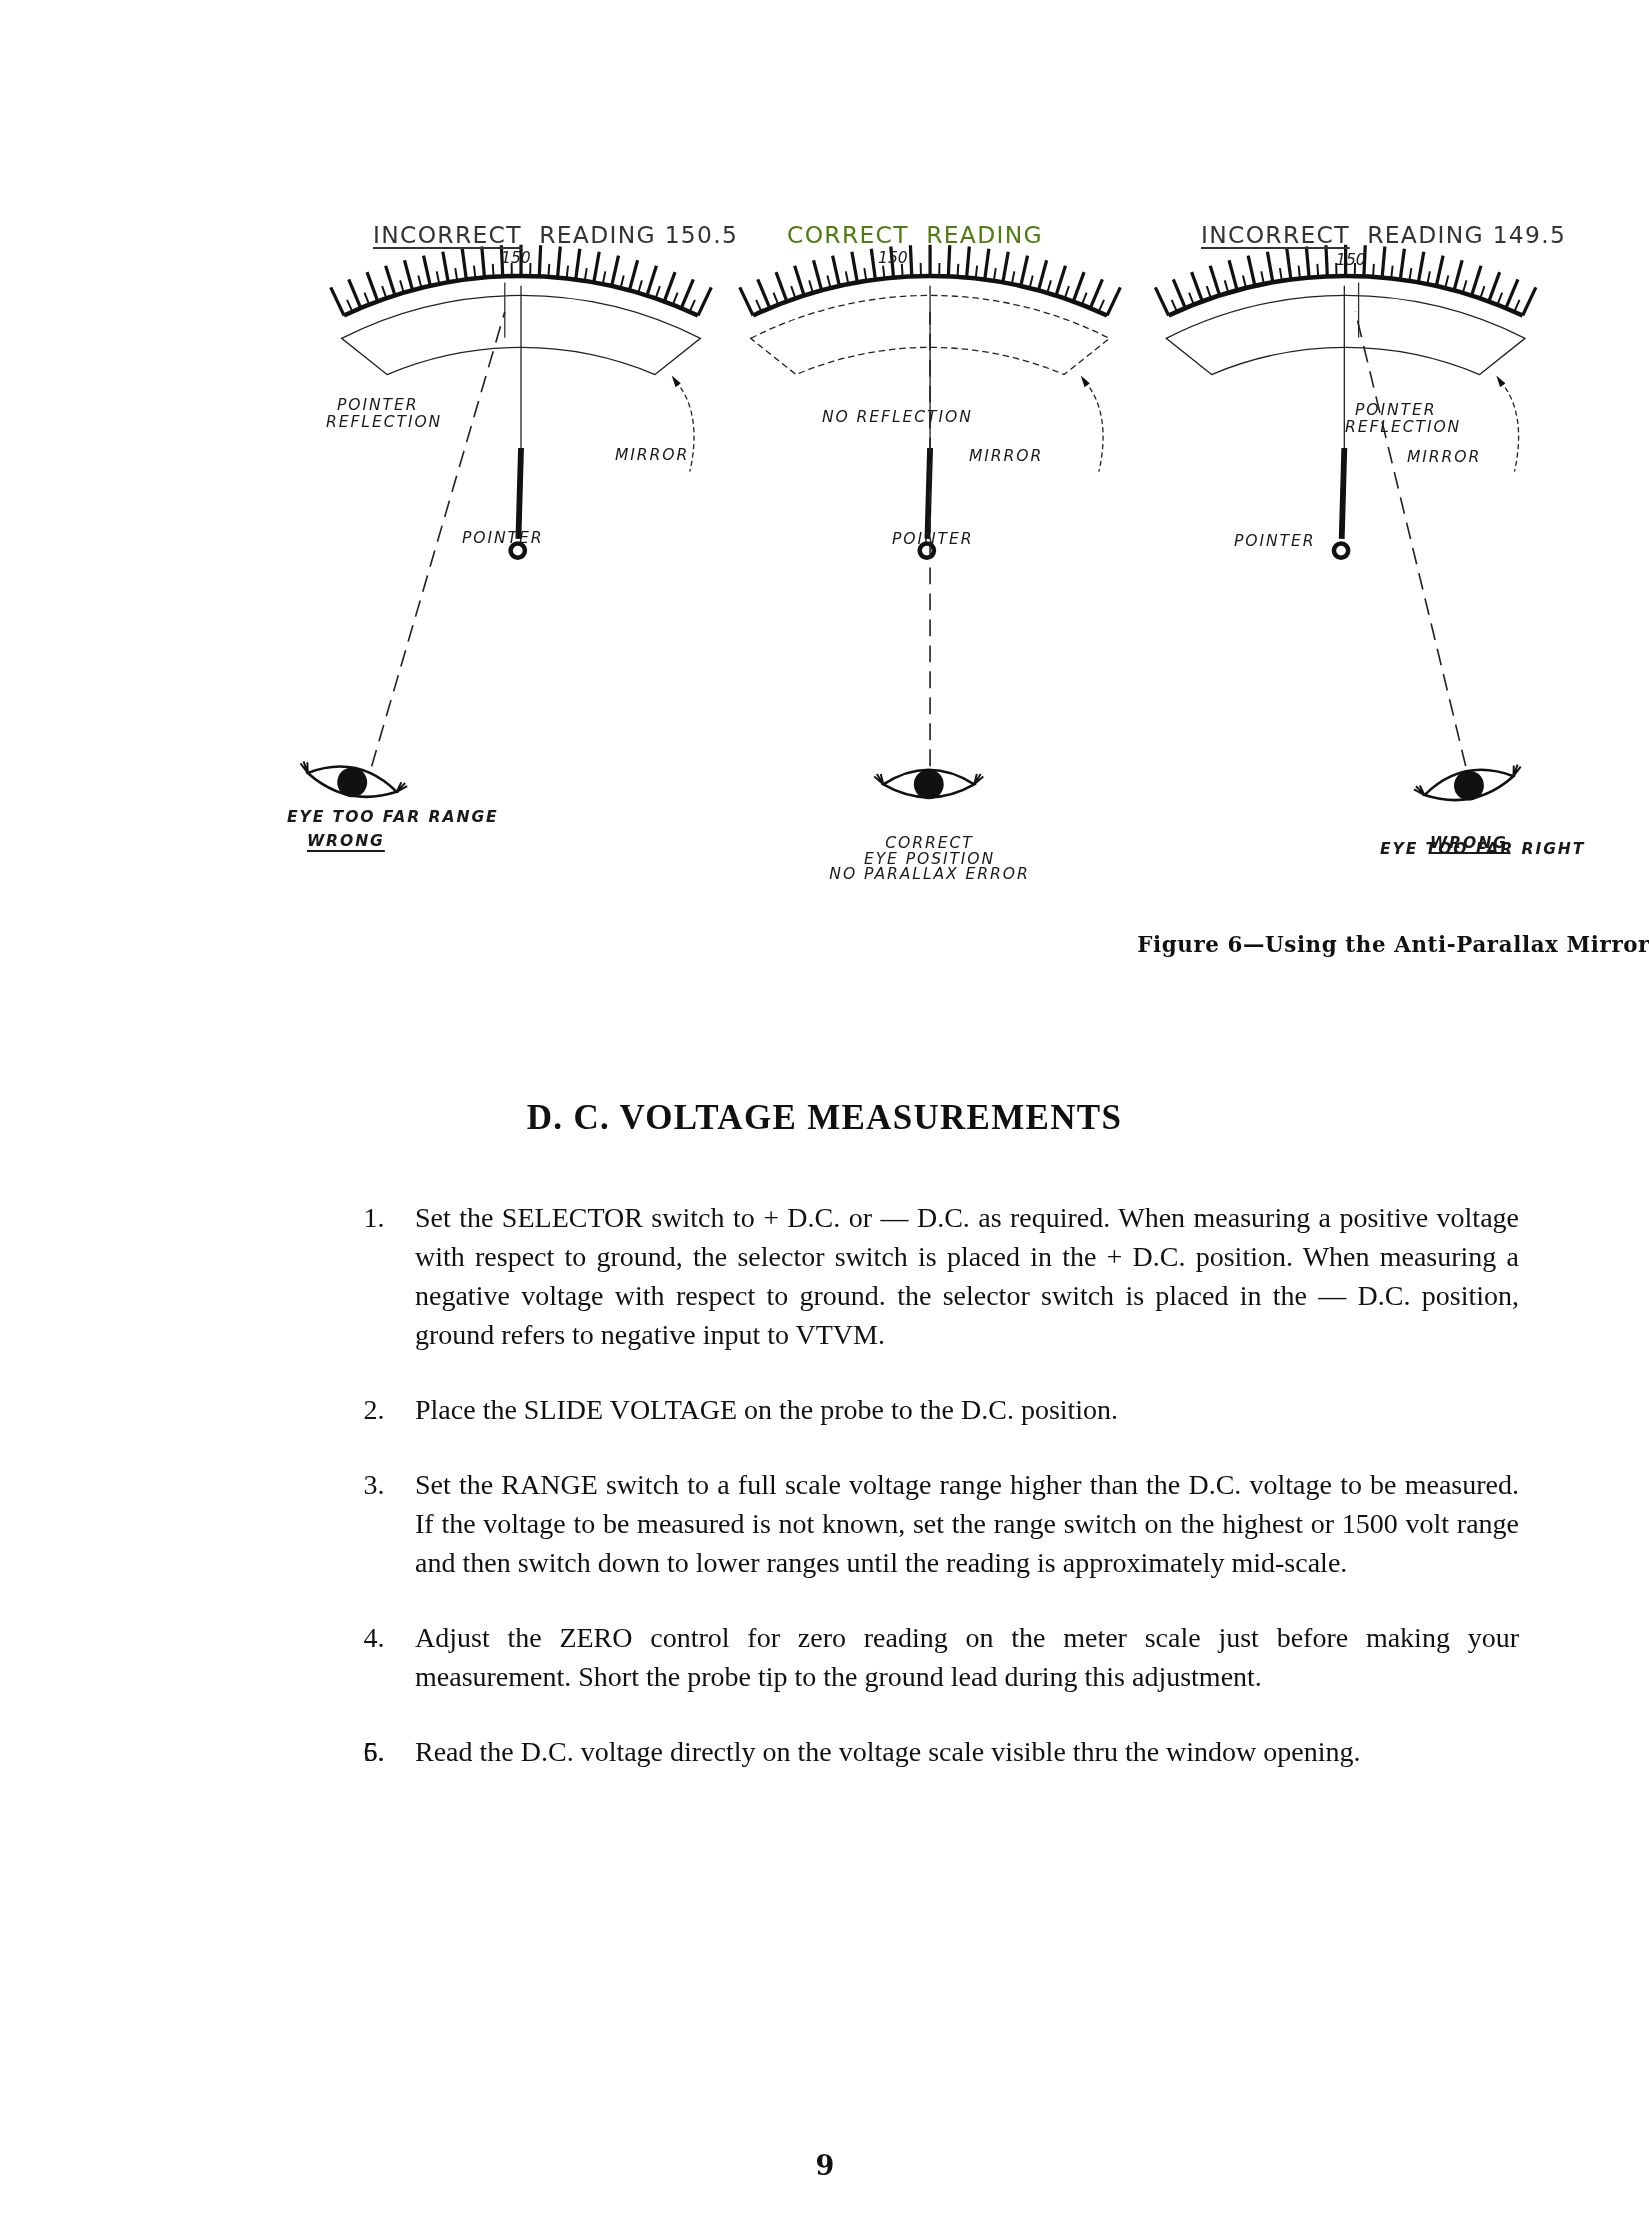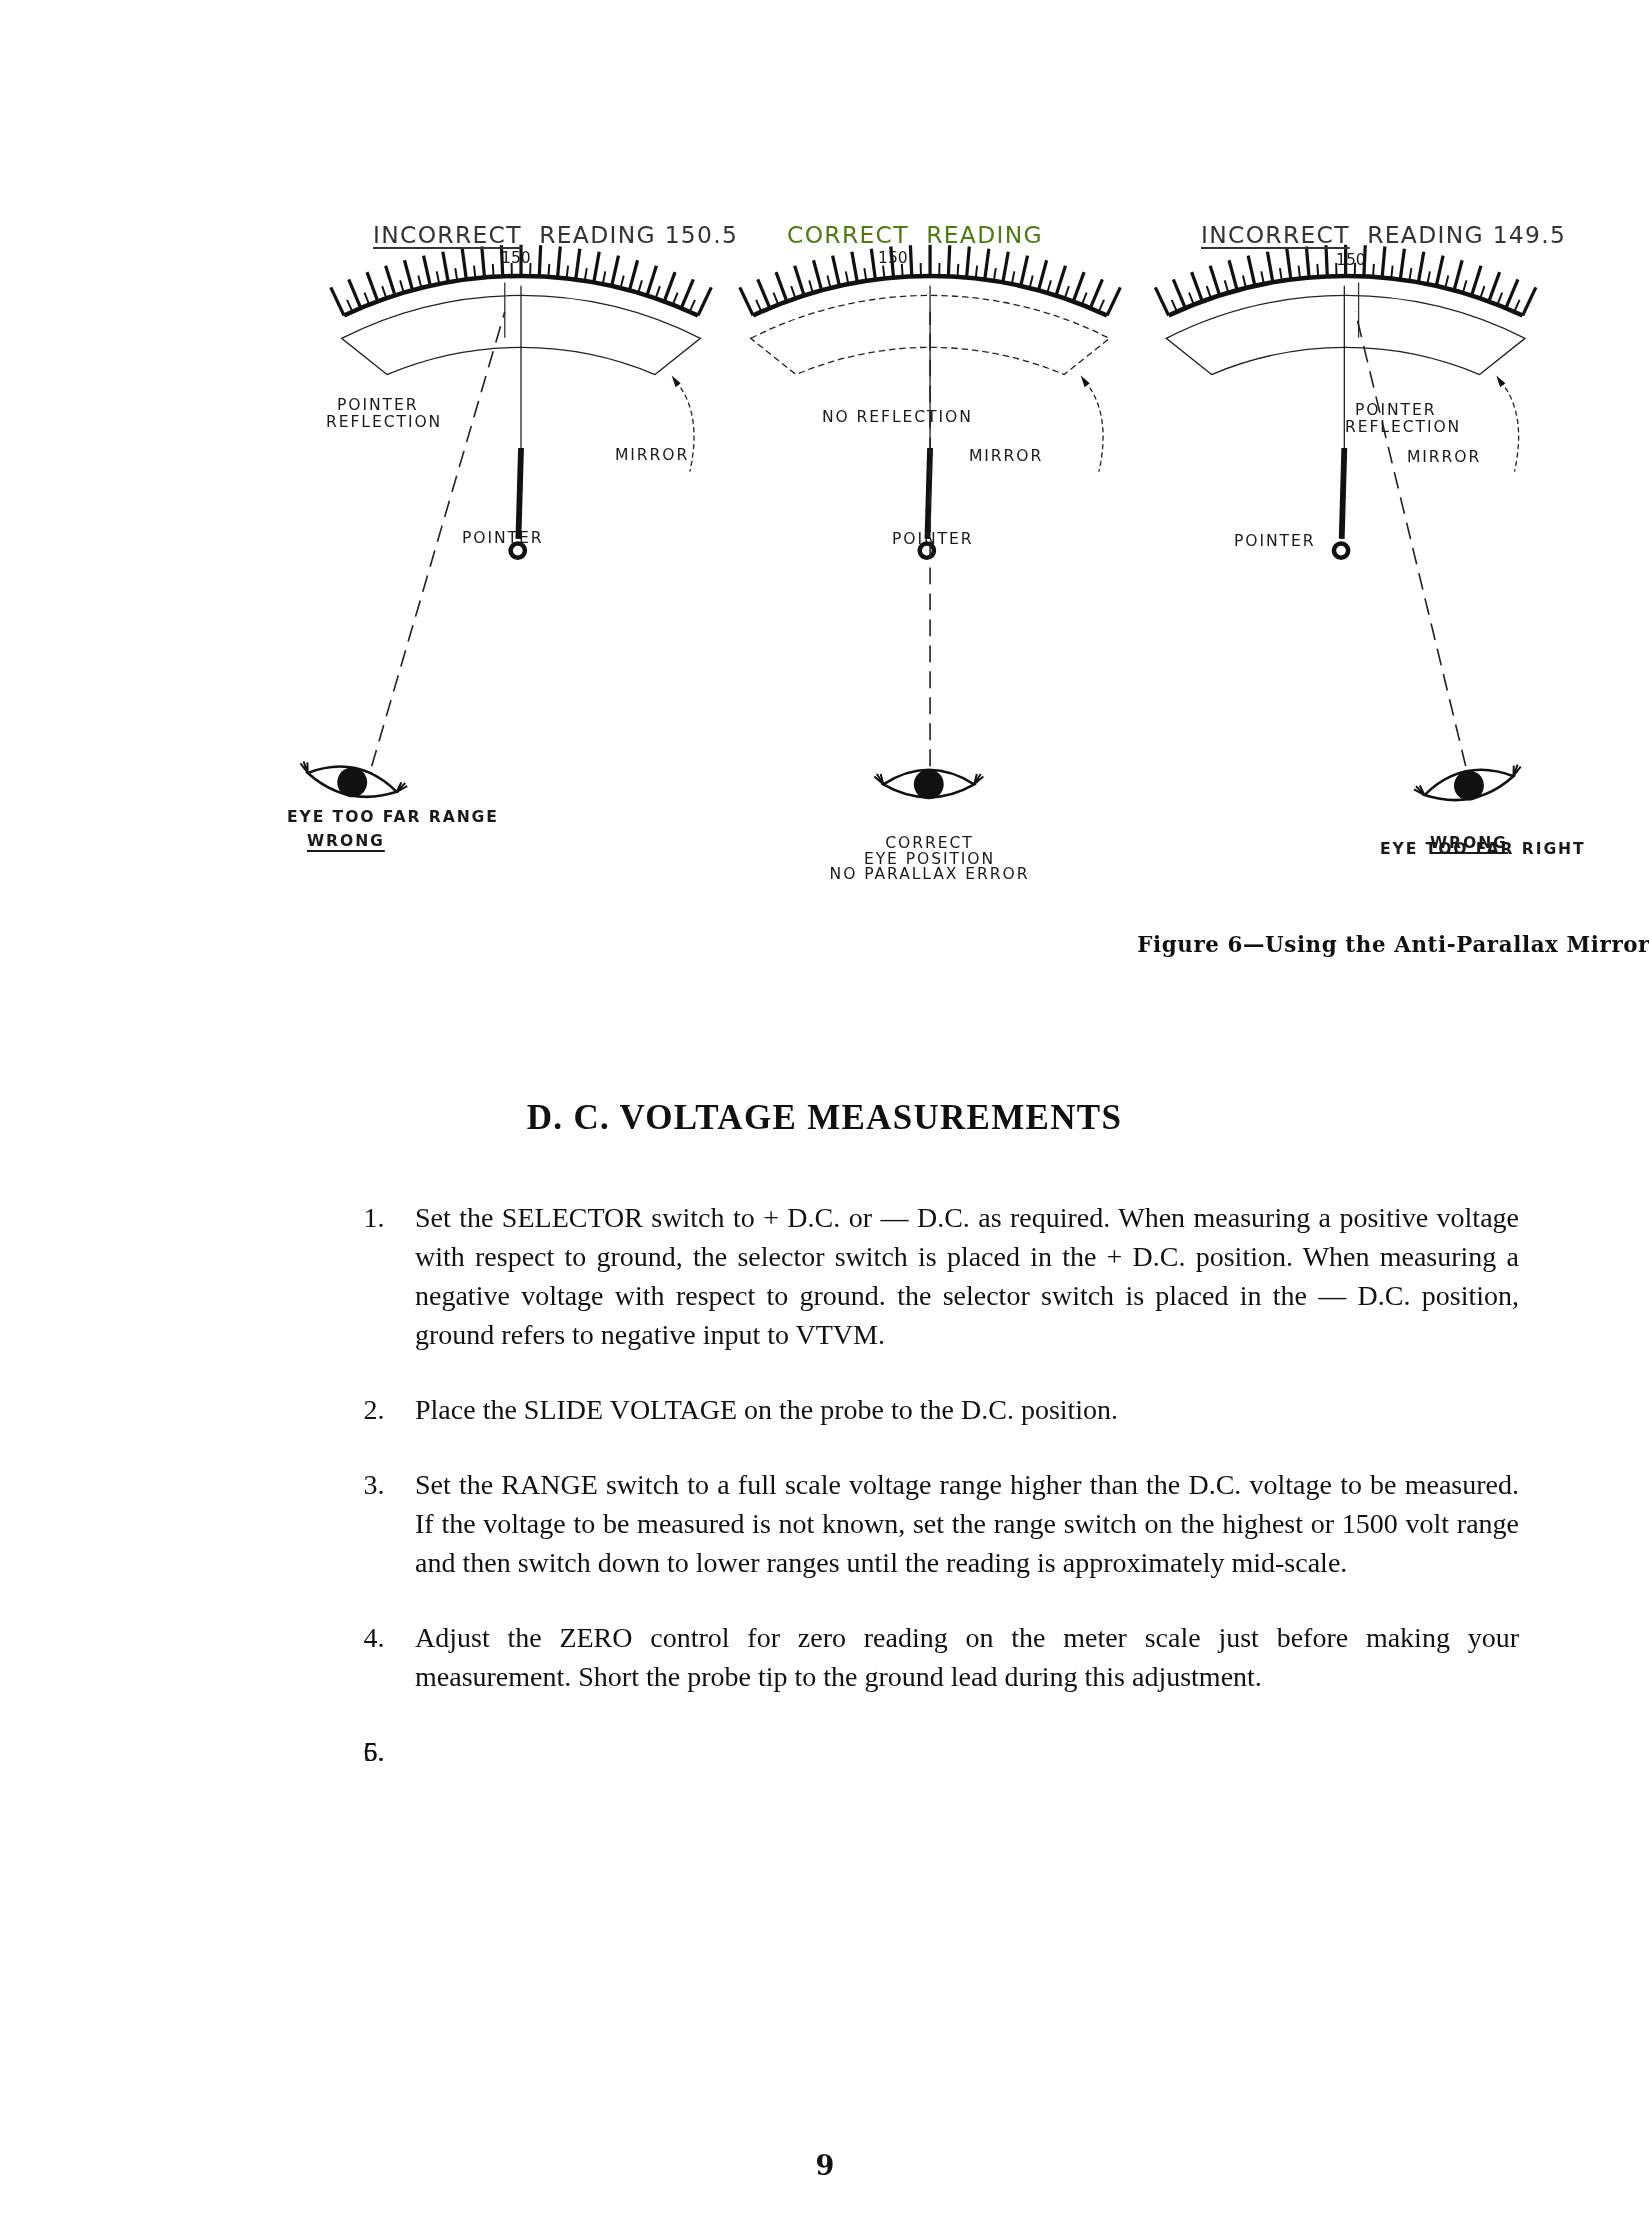--- a/index.html
+++ b/index.html
@@ -2,21 +2,21 @@
 <html style="font-size:10.4px"><head>
 <meta charset="utf-8">
 <style>
   html, body { margin: 0; padding: 0; background: #ffffff; }
   body { width: 1650px; height: 2216px; position: relative; overflow: hidden; color: #111; }
   .fig { position: absolute; left: 0; top: 0; width: 1650px; height: 909px; margin-left: 8px; }
   .fig svg { position: absolute; left: 0; top: 0; }
   .lbl { position: absolute; font-family: "DejaVu Sans", sans-serif; font-size: 17.5px; letter-spacing: 1.9px; color: #1a1a1a; white-space: nowrap; line-height: 1; }
   .lbl.title { font-size: 23.4px; letter-spacing: 1.3px; color: #333; }
   .lbl.faint { color: #4d7c0f; }
-  .lbl.small { font-size: 15.6px; }
+  .lbl.small { font-size: 15.6px; font-style: italic; }
   .u { text-decoration: underline; text-decoration-thickness: 1.9px; text-underline-offset: 3.9px; }
   .bold { font-weight: bold; }
   .center { text-align: center; }
   .caption { position: absolute; left: 0; width: 1650px; top: 932px; text-align: right; font-family: "DejaVu Serif", serif; font-weight: bold; font-size: 21.4px; letter-spacing: 0.6px; }
   .heading { position: absolute; left: 0; width: 1649px; top: 1098px; text-align: center; font-family: "Liberation Serif", serif; font-weight: bold; font-size: 35px; letter-spacing: 1.3px; }
   .steps { position: absolute; left: 357px; top: 1198px; width: 1162px; font-family: "Liberation Serif", serif; font-size: 28px; line-height: 39px; }
   .step { position: relative; padding-left: 58px; margin-bottom: 36px; text-align: justify; }
   .step .num { position: absolute; left: 6.5px; top: 0; }
   .pageno { position: absolute; left: 0; width: 1650px; top: 2150px; text-align: center; font-family: "DejaVu Serif", serif; font-weight: bold; font-size: 27px; }
 </style>
@@ -227,17 +227,17 @@
 <div class="caption">Figure 6—Using the Anti-Parallax Mirror</div>
 
 <div class="heading">D. C. VOLTAGE MEASUREMENTS</div>
 
 <div class="steps">
   <div class="step"><span class="num">1.</span><span>Set the SELECTOR switch to + D.C. or — D.C. as required. When measuring a positive voltage with respect to ground, the selector switch is placed in the + D.C. position. When measuring a negative voltage with respect to ground. the selector switch is placed in the — D.C. position, ground refers to negative input to VTVM.</span></div>
   <div class="step"><span class="num">2.</span><span>Place the SLIDE VOLTAGE on the probe to the D.C. position.</span></div>
   <div class="step"><span class="num">3.</span><span>Set the RANGE switch to a full scale voltage range higher than the D.C. voltage to be measured. If the voltage to be measured is not known, set the range switch on the highest or 1500 volt range and then switch down to lower ranges until the reading is approximately mid-scale.</span></div>
   <div class="step"><span class="num">4.</span><span>Adjust the ZERO control for zero reading on the meter scale just before making your measurement. Short the probe tip to the ground lead during this adjustment.</span></div>
   <div class="step"><span class="num">5.</span></div>
-  <div class="step"><span class="num">6.</span></div>
+  <div class="step"><span class="num">6.</span><span>Read the D.C. voltage directly on the voltage scale visible thru the window opening.</span></div>
 </div>
 
 <div class="pageno">9</div>
 
 
 </body></html>

